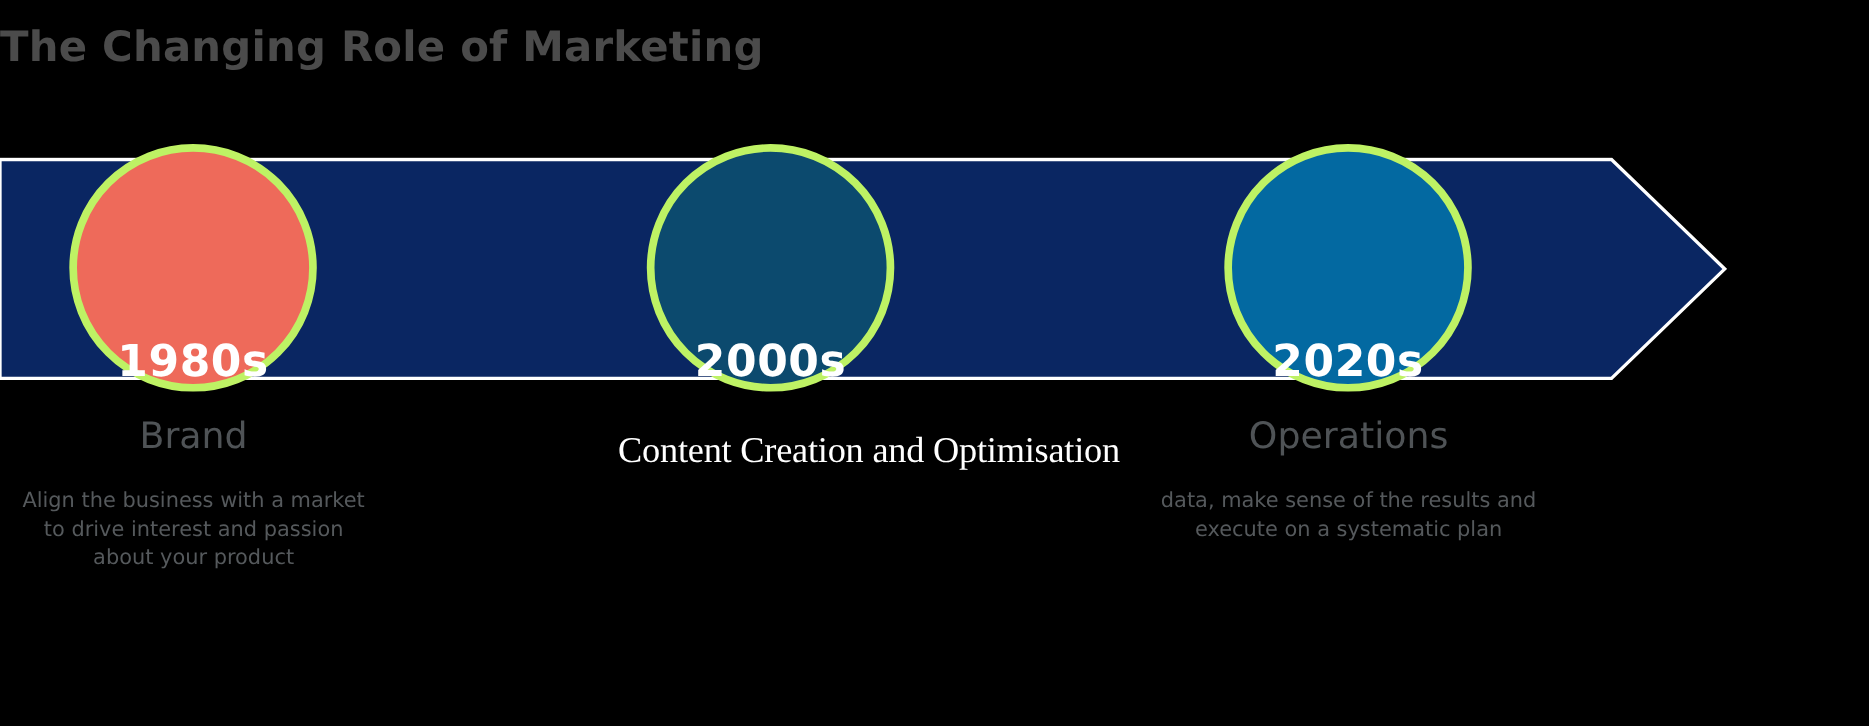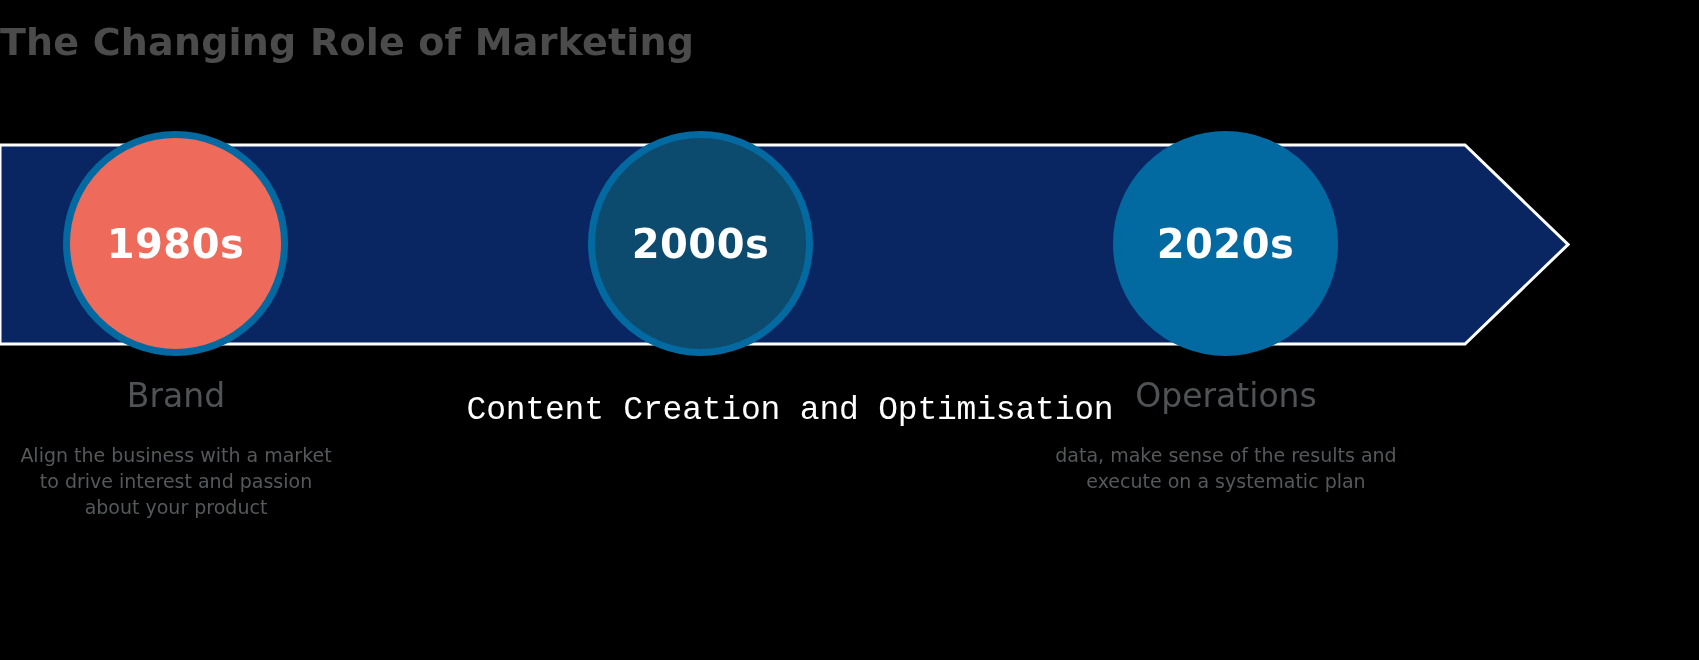--- a/index.html
+++ b/index.html
@@ -45,23 +45,23 @@
     width: 1570px;
     height: 203px;
   }
   #banner svg { display: block; }
 
   
   .circle {
     position: absolute;
     border-radius: 50%;
     box-sizing: border-box;
-    border: 7px solid #0369a1;
+    border: 7px solid #bef264;
     display: flex;
-    align-items: center;
+    align-items: flex-end;
     justify-content: center;
   }
   .circle-label {
     color: #ffffff;
     font-family: "DejaVu Sans", sans-serif;
     font-size: 40px;
     font-weight: 700;
     letter-spacing: 0.5px;
     line-height: 1;
     user-select: none;
@@ -108,21 +108,21 @@
   }
   .stage-desc span { display: block; }
 
   
   #overlay-headline {
     position: absolute;
     left: 0;
     top: 392px;
     width: 1580px;
     text-align: center;
-    font-family: Liberation Mono, monospace;
+    font-family: Liberation Serif, serif;
     font-size: 33px;
     font-weight: 400;
     color: #ffffff;
     white-space: nowrap;
     letter-spacing: -0.2px;
   }
 </style>
 </head>
 <body>
 

